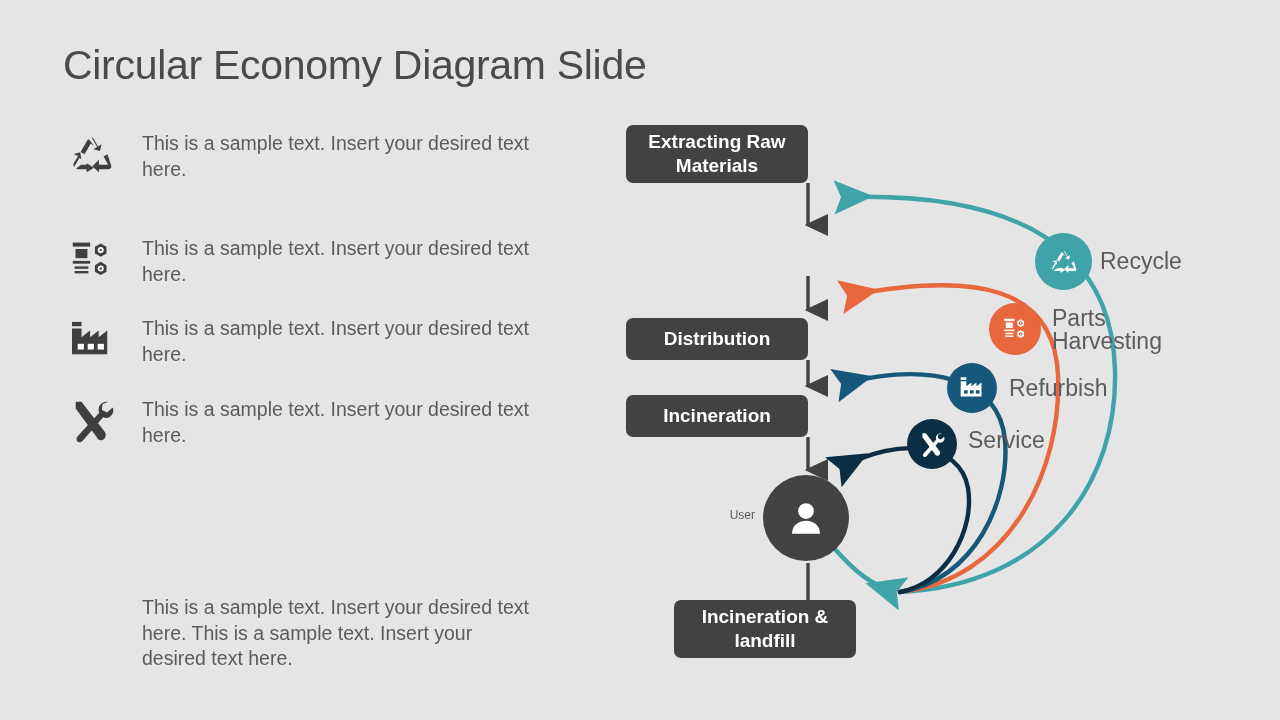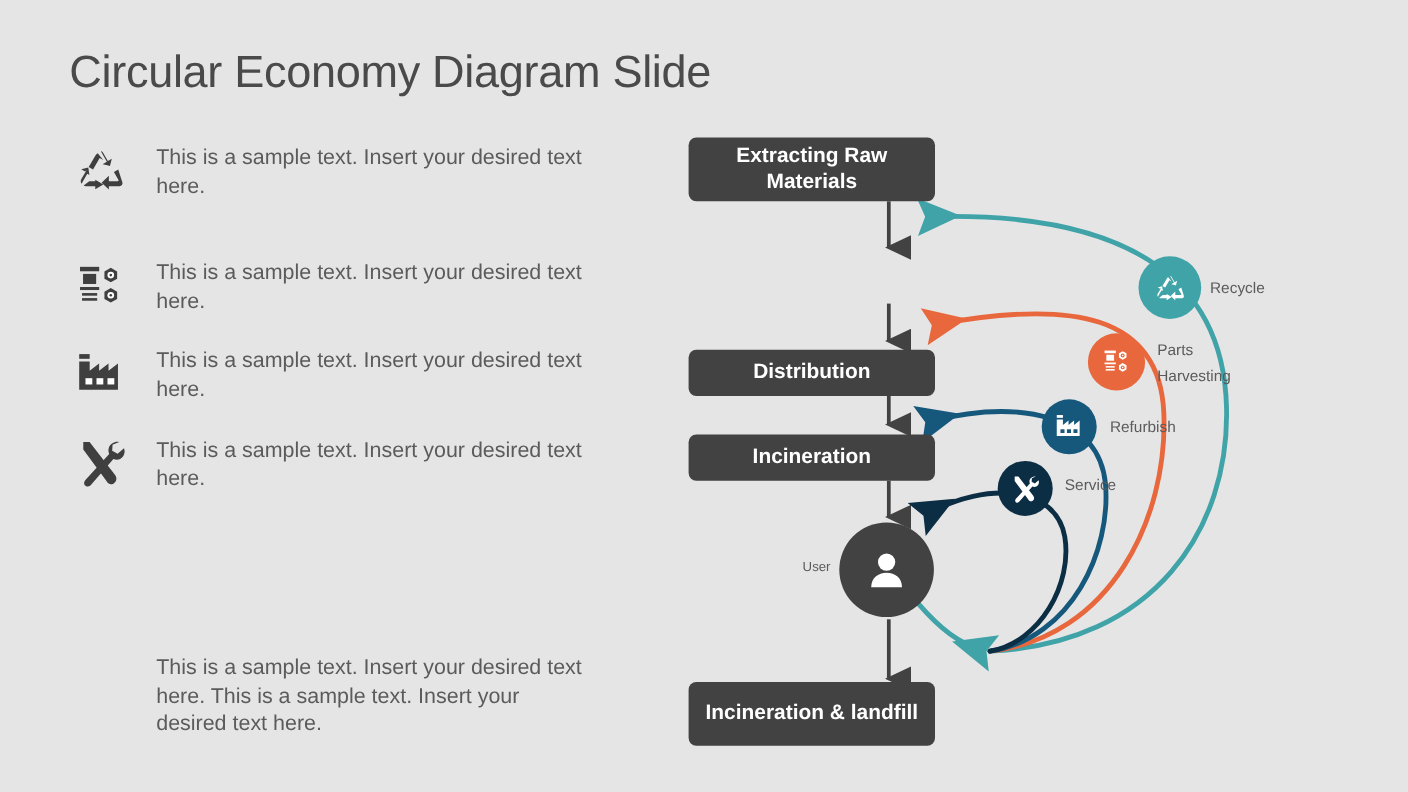--- a/index.html
+++ b/index.html
@@ -63,21 +63,21 @@
     width: 390px;
     font-size: 19.5px;
     line-height: 25.5px;
     color: #5b5b5b;
   }
 
   
   .flow-box {
     position: absolute;
     left: 626px;
-    width: 224px;
+    width: 182px;
     background: #424242;
     border-radius: 7px;
     color: #ffffff;
     font-size: 19px;
     font-weight: bold;
     display: flex;
     align-items: center;
     justify-content: center;
     text-align: center;
     line-height: 24px;
@@ -112,21 +112,21 @@
   
   .cycle-node {
     position: absolute;
     border-radius: 50%;
     display: flex;
     align-items: center;
     justify-content: center;
   }
   .cycle-label {
     position: absolute;
-    font-size: 14px;
+    font-size: 23px;
     line-height: 23px;
     color: #5b5b5b;
     white-space: pre-line;
   }
 
   
   #curve-layer, #flow-arrow-layer {
     position: absolute;
     left: 0; top: 0;
     width: 1280px;
@@ -238,21 +238,21 @@
       </svg>
     </span>
     <span class="bullet-text">This is a sample text. Insert your desired text here.</span>
   </div>
 
   <div id="bottom-paragraph">This is a sample text. Insert your desired text here. This is a sample text. Insert your desired text here.</div>
 
   <div class="flow-box" style="top:125px;height:58px;">Extracting Raw Materials</div>
   <div class="flow-box" style="top:318px;height:42px;">Distribution</div>
   <div class="flow-box" style="top:395px;height:42px;">Incineration</div>
-  <div class="flow-box" style="top:620px;height:58px;">Incineration &amp; landfill</div>
+  <div class="flow-box" style="top:600px;height:58px;margin-left:48px;">Incineration &amp; landfill</div>
 
   <div id="user-label">User</div>
   <div id="user-node">
     <svg width="42" height="42" viewBox="0 0 48 48" xmlns="http://www.w3.org/2000/svg" fill="#ffffff">
       <circle cx="24" cy="16" r="9"></circle>
       <path d="M8 42 C8 32.5 15.2 27 24 27 C32.8 27 40 32.5 40 42 Z"></path>
     </svg>
   </div>
 
   <div class="cycle-node" style="left:1035px; top:233px; width:57px; height:57px; background:#3fa3a8;">

